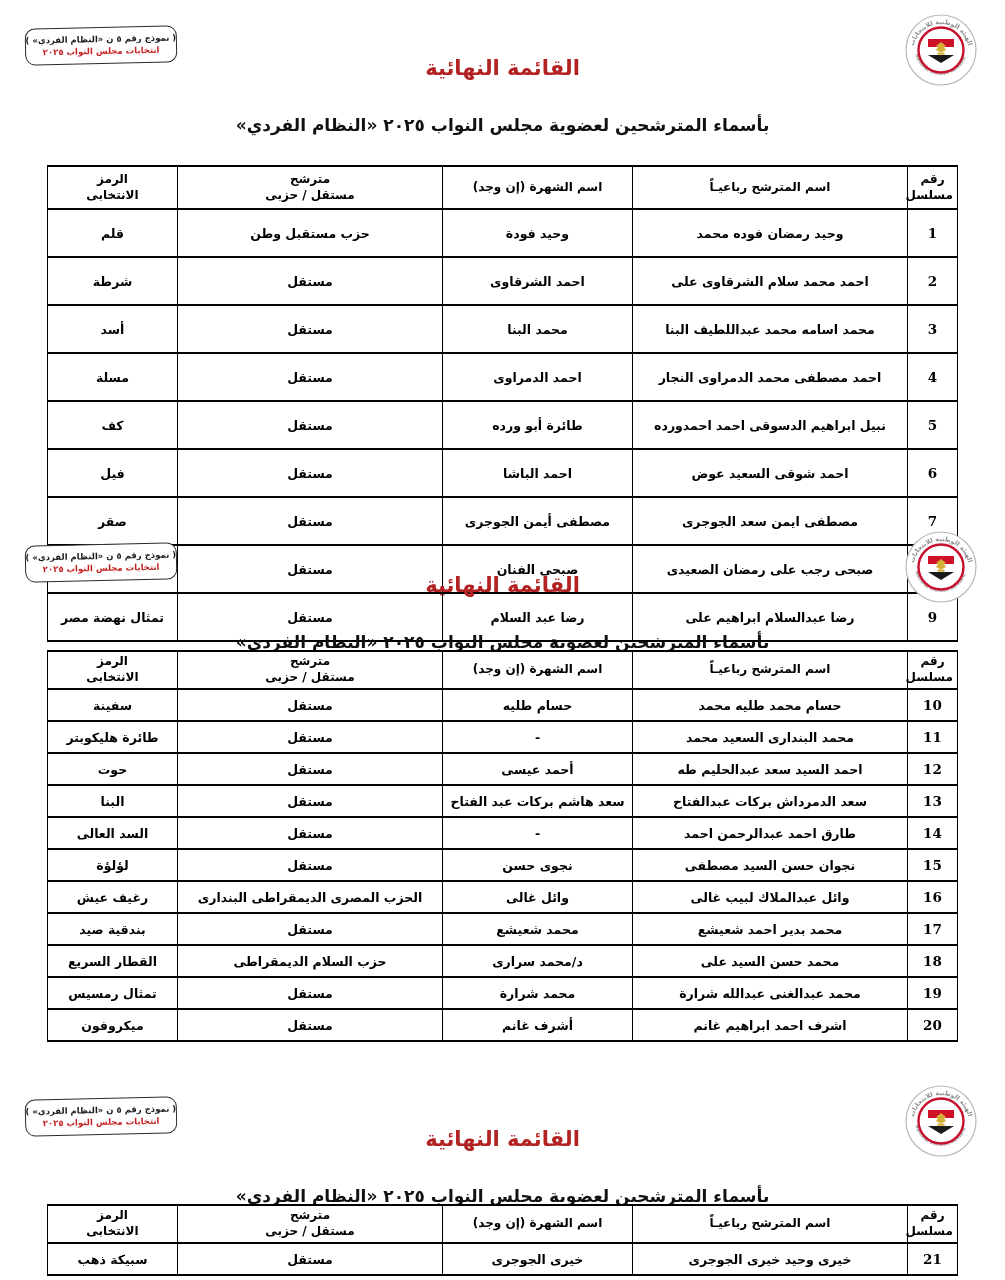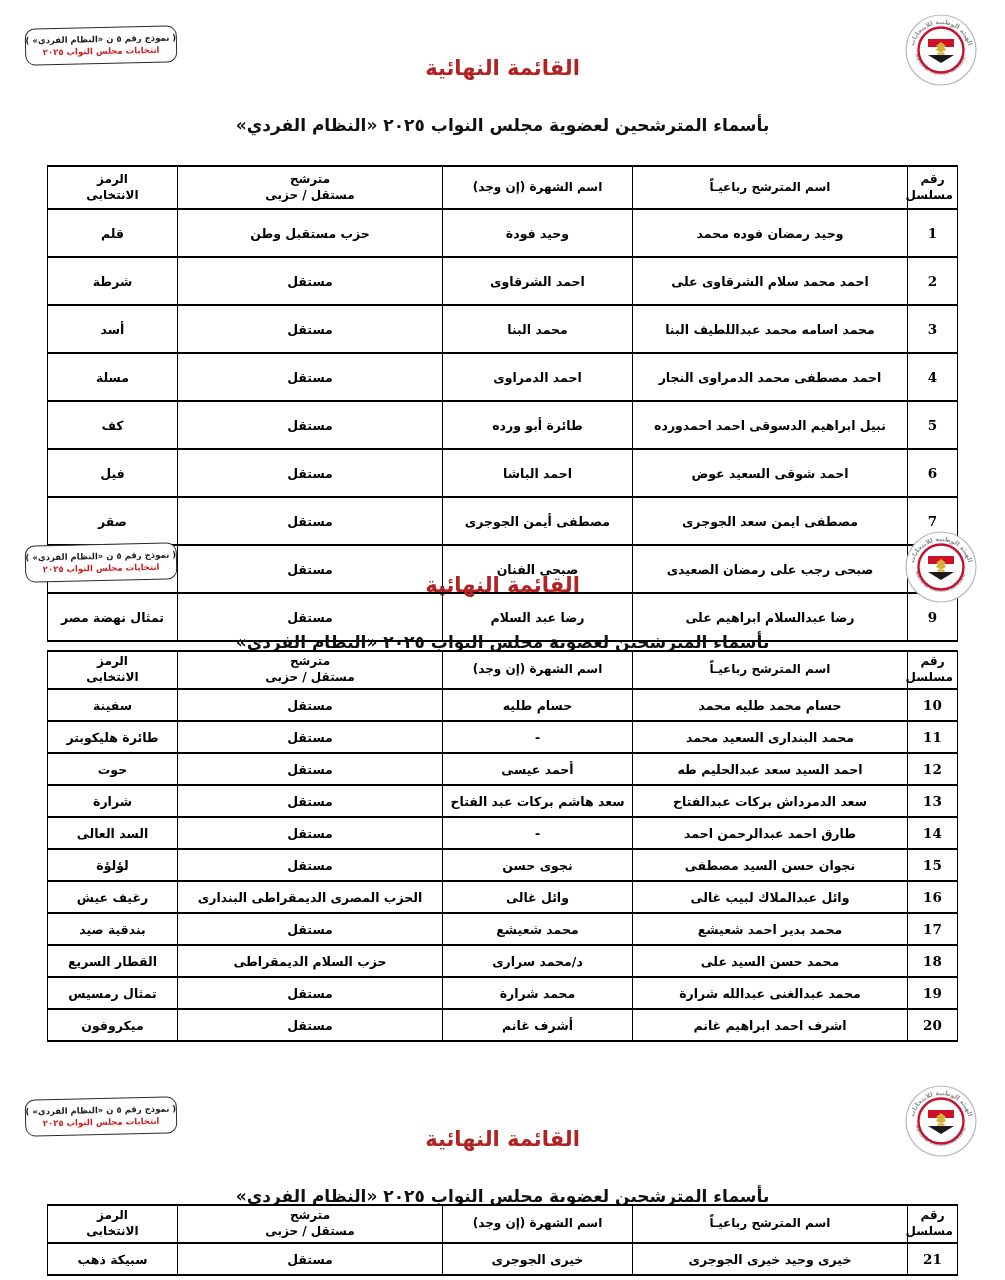--- a/index.html
+++ b/index.html
@@ -276,21 +276,21 @@
     <td class="c-famous">أحمد عيسى</td>
     <td class="c-party">مستقل</td>
     <td class="c-symbol">حوت</td>
   </tr>
 
   <tr>
     <td class="c-serial">13</td>
     <td class="c-name">سعد الدمرداش بركات عبدالفتاح</td>
     <td class="c-famous">سعد هاشم بركات عبد الفتاح</td>
     <td class="c-party">مستقل</td>
-    <td class="c-symbol">شرارة</td>
+    <td class="c-symbol">البنا</td>
   </tr>
 
   <tr>
     <td class="c-serial">14</td>
     <td class="c-name">طارق احمد عبدالرحمن احمد</td>
     <td class="c-famous">-</td>
     <td class="c-party">مستقل</td>
     <td class="c-symbol">السد العالى</td>
   </tr>
 

